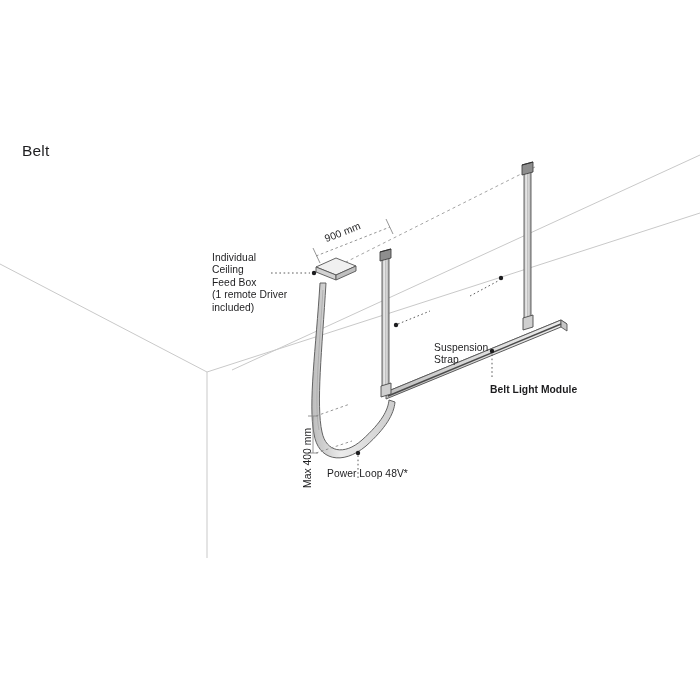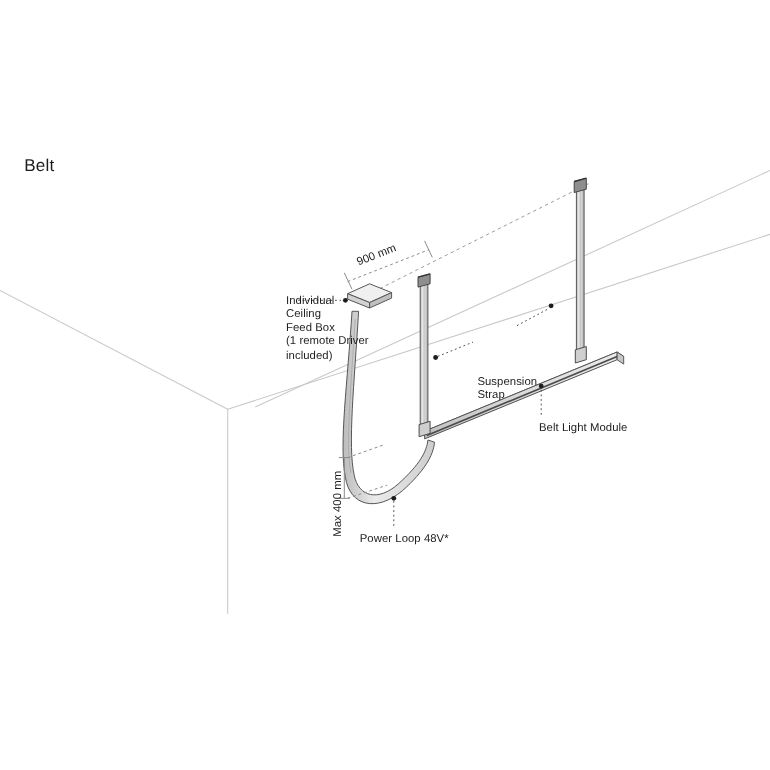--- a/index.html
+++ b/index.html
@@ -13,25 +13,25 @@
 
   .title{
     position:absolute;left:22px;top:142px;
     font-size:15.5px;color:#1d1d1f;letter-spacing:0.2px;
   }
 
   .anno{
     position:absolute;color:#1d1d1f;font-size:10.3px;
     line-height:12.4px;letter-spacing:0.05px;white-space:pre-line;
   }
-  .anno.bold{font-weight:400;padding-left:32px;}
-  #anno-feedbox{left:212px;top:268px;margin-left:48px;}
+  .anno.bold{font-weight:700;padding-left:32px;}
+  #anno-feedbox{left:212px;top:252px;}
   #anno-suspension{left:434px;top:294px;margin-top:48px;}
   #anno-module{left:458px;top:384px;}
-  #anno-powerloop{left:327px;top:485px;}
+  #anno-powerloop{left:327px;top:468px;}
 
   .dim{
     position:absolute;color:#1d1d1f;font-size:10.3px;letter-spacing:0.05px;
     white-space:nowrap;
   }
   #dim-900{
     left:323px;top:234px;
     transform:rotate(-21.5deg);transform-origin:0 0;
   }
   #dim-400{

